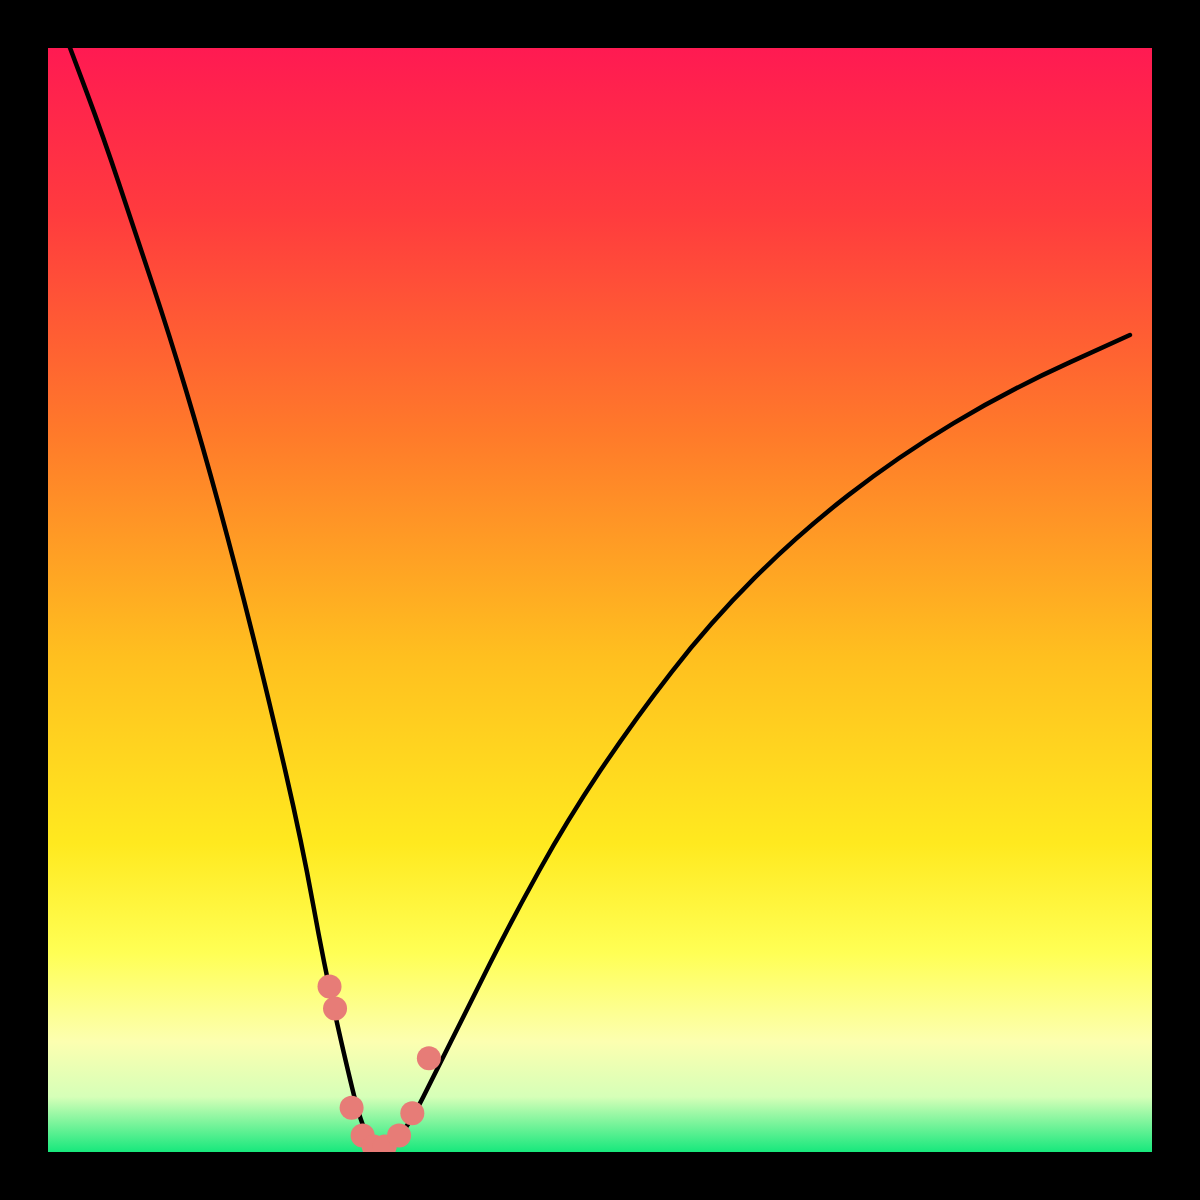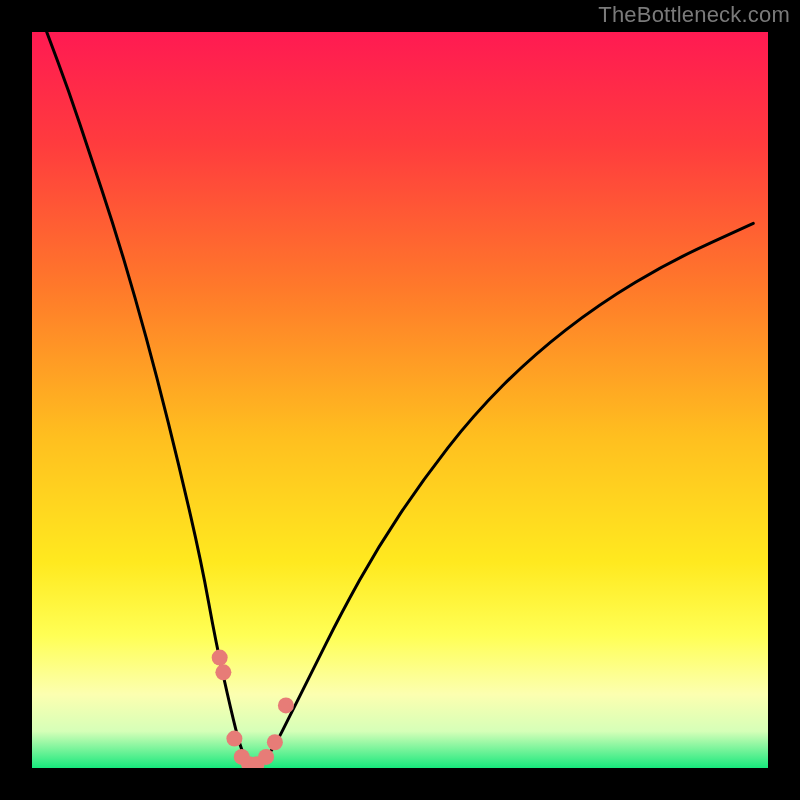--- a/index.html
+++ b/index.html
@@ -63,14 +63,13 @@
           <circle cx="202.40" cy="706.56" r="8" fill="#e77c77"></circle>
           <circle cx="209.76" cy="724.96" r="8" fill="#e77c77"></circle>
           <circle cx="217.12" cy="732.32" r="8" fill="#e77c77"></circle>
           <circle cx="224.48" cy="732.32" r="8" fill="#e77c77"></circle>
           <circle cx="234.05" cy="724.96" r="8" fill="#e77c77"></circle>
           <circle cx="242.88" cy="710.24" r="8" fill="#e77c77"></circle>
           <circle cx="253.92" cy="673.44" r="8" fill="#e77c77"></circle>
         </g>
     </svg>
   </div>
-  <div class="watermark">TheBottleneck.com</div>
 </div>
 
 </body></html>

